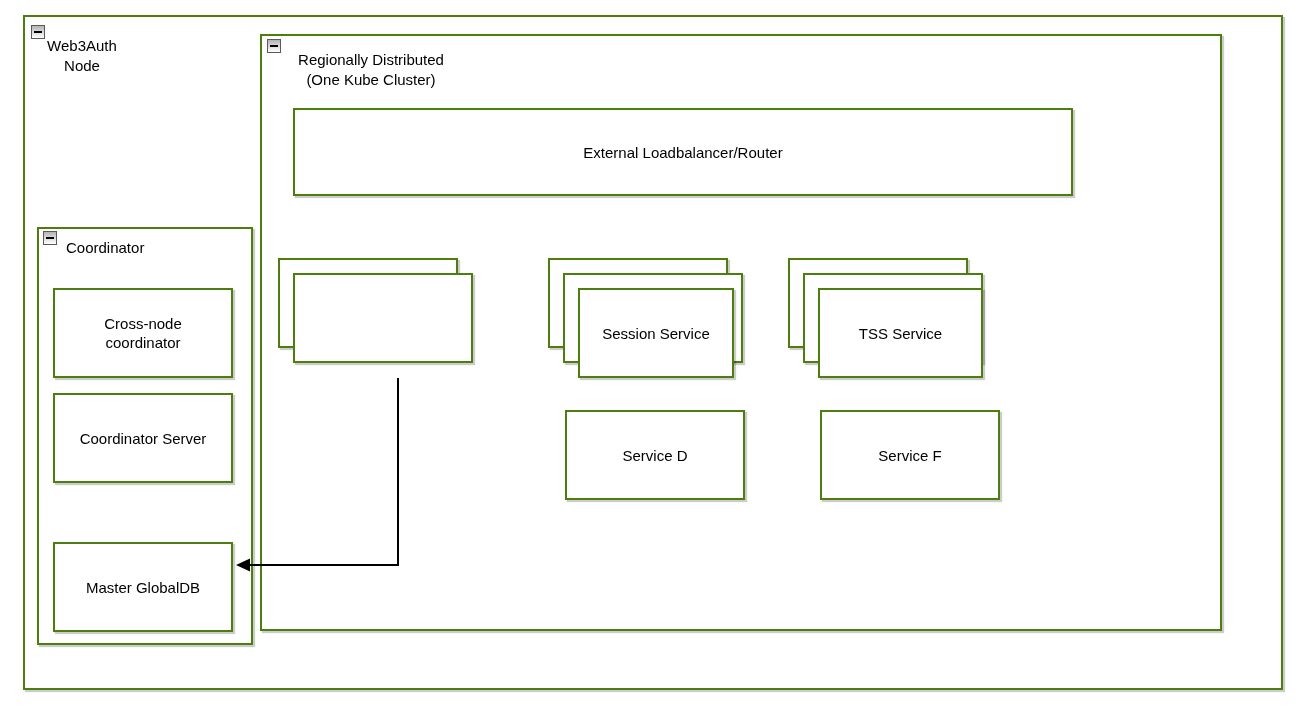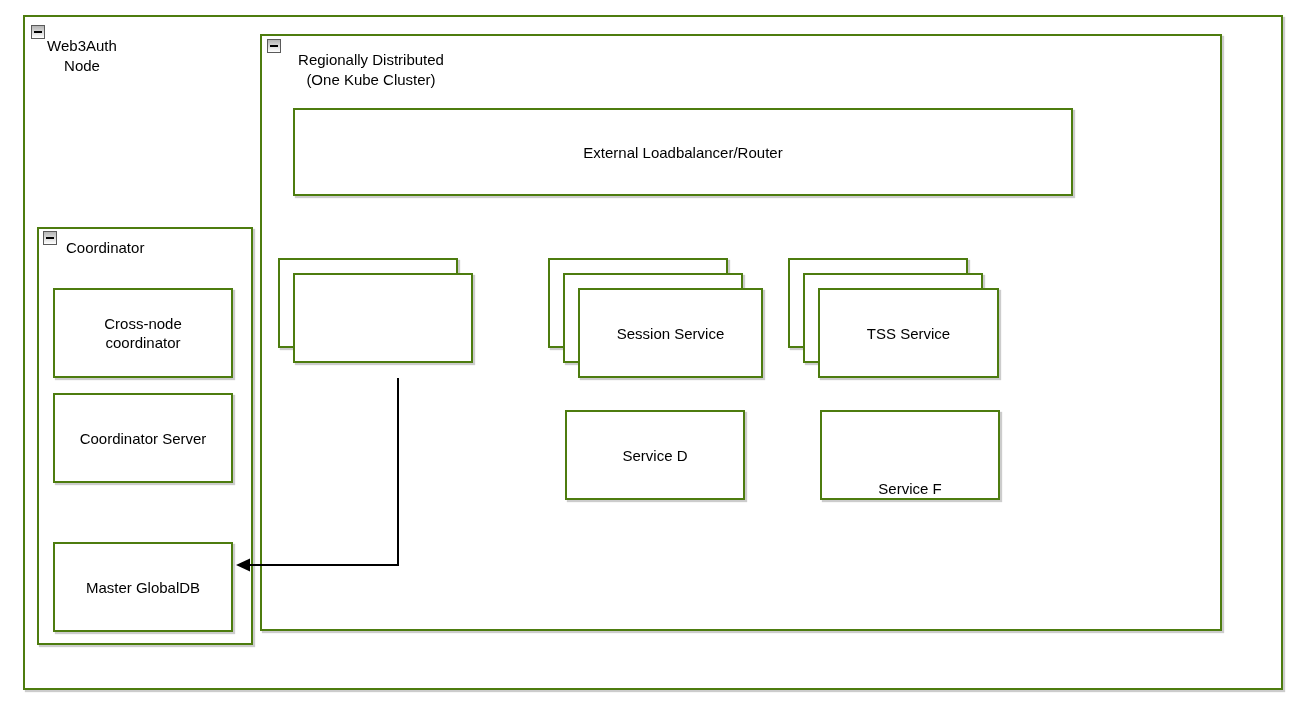--- a/index.html
+++ b/index.html
@@ -55,34 +55,34 @@
 
   <div class="box" style="left:293px;top:108px;width:780px;height:88px;">
     <span>External Loadbalancer/Router</span>
   </div>
 
   <div class="box" style="left:278px;top:258px;width:180px;height:90px;"></div>
   <div class="box" style="left:293px;top:273px;width:180px;height:90px;"></div>
 
   <div class="box" style="left:548px;top:258px;width:180px;height:90px;"></div>
   <div class="box" style="left:563px;top:273px;width:180px;height:90px;"></div>
-  <div class="box" style="left:578px;top:288px;width:185px;height:90px;">
+  <div class="box" style="left:578px;top:288px;width:156px;height:90px;">
     <span>Session Service</span>
   </div>
 
   <div class="box" style="left:788px;top:258px;width:180px;height:90px;"></div>
   <div class="box" style="left:803px;top:273px;width:180px;height:90px;"></div>
-  <div class="box" style="left:818px;top:288px;width:181px;height:90px;">
+  <div class="box" style="left:818px;top:288px;width:165px;height:90px;">
     <span>TSS Service</span>
   </div>
 
   <div class="box" style="left:565px;top:410px;width:180px;height:90px;text-align:center;">
     <span>Service D</span>
   </div>
-  <div class="box" style="left:820px;top:410px;width:180px;height:90px;align-items:flex-end;">
+  <div class="box" style="left:820px;top:410px;width:180px;height:90px;">
     <span>Service F</span>
   </div>
 
   <div class="box" style="left:53px;top:288px;width:180px;height:90px;">
     <span>
       <div>Cross-node</div>
       <div>coordinator</div>
     </span>
   </div>
   <div class="box" style="left:53px;top:393px;width:180px;height:90px;">

